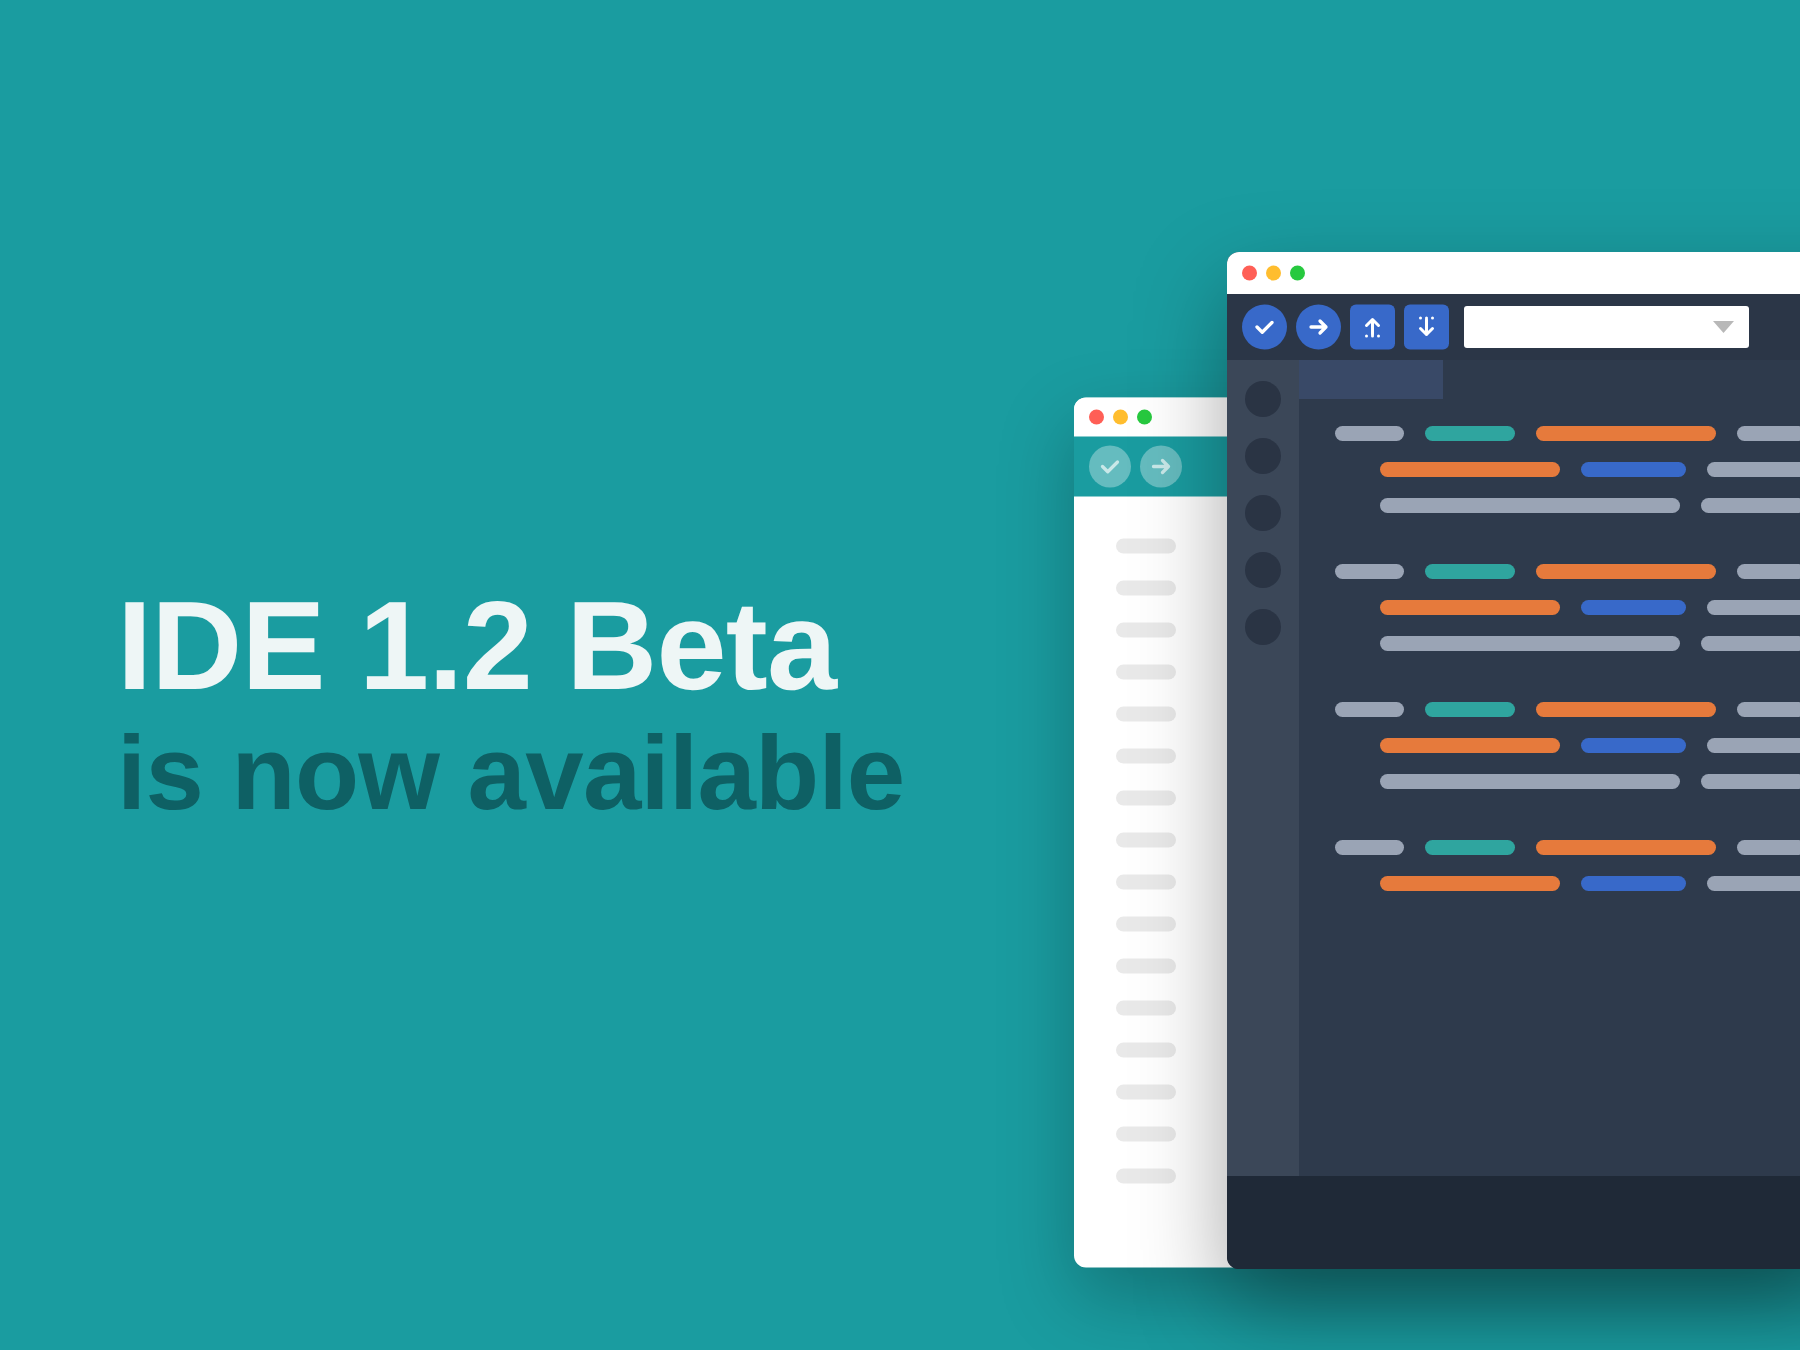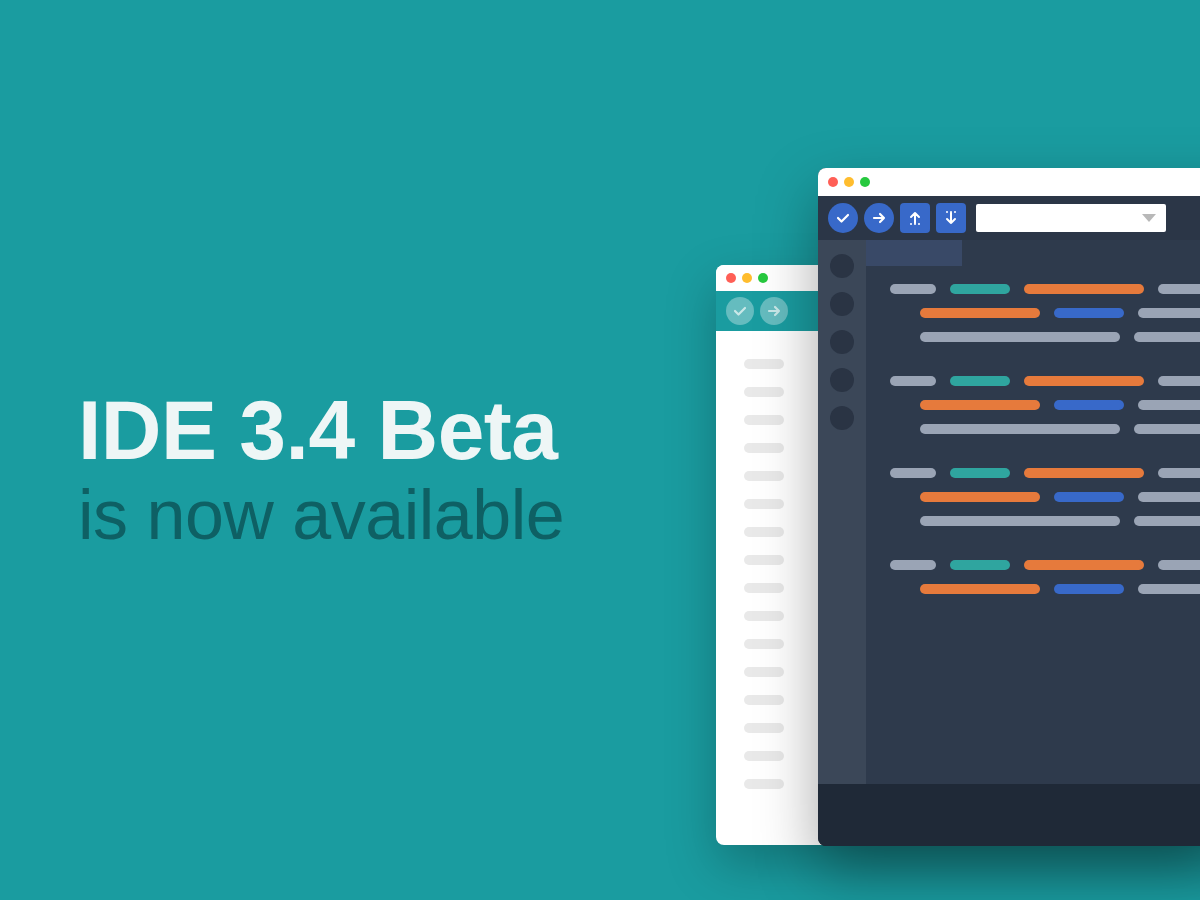--- a/index.html
+++ b/index.html
@@ -18,21 +18,21 @@
   }
   .headline h1 {
     font-size: 84px;
     font-weight: 700;
     color: #eef6f6;
     letter-spacing: -0.5px;
     line-height: 1;
   }
   .headline h2 {
     font-size: 70px;
-    font-weight: 400;
+    font-weight: 700;
     color: #0e6064;
     letter-spacing: -0.5px;
     margin-top: 8px;
     line-height: 1;
   }
 
   
   .old-window {
     position: absolute;
     left: 716px;
@@ -181,21 +181,21 @@
     height: 62px;
     background: #1f2937;
   }
 
   svg { display: block; }
 </style>
 </head>
 <body>
 
 <div class="headline">
-  <h1>IDE 3.4 Beta</h1>
+  <h1>IDE 1.2 Beta</h1>
   <h2>is now available</h2>
 </div>
 
 <div class="old-window">
   <div class="titlebar">
     <div class="dot red"></div>
     <div class="dot yellow"></div>
     <div class="dot green"></div>
   </div>
   <div class="old-toolbar">

